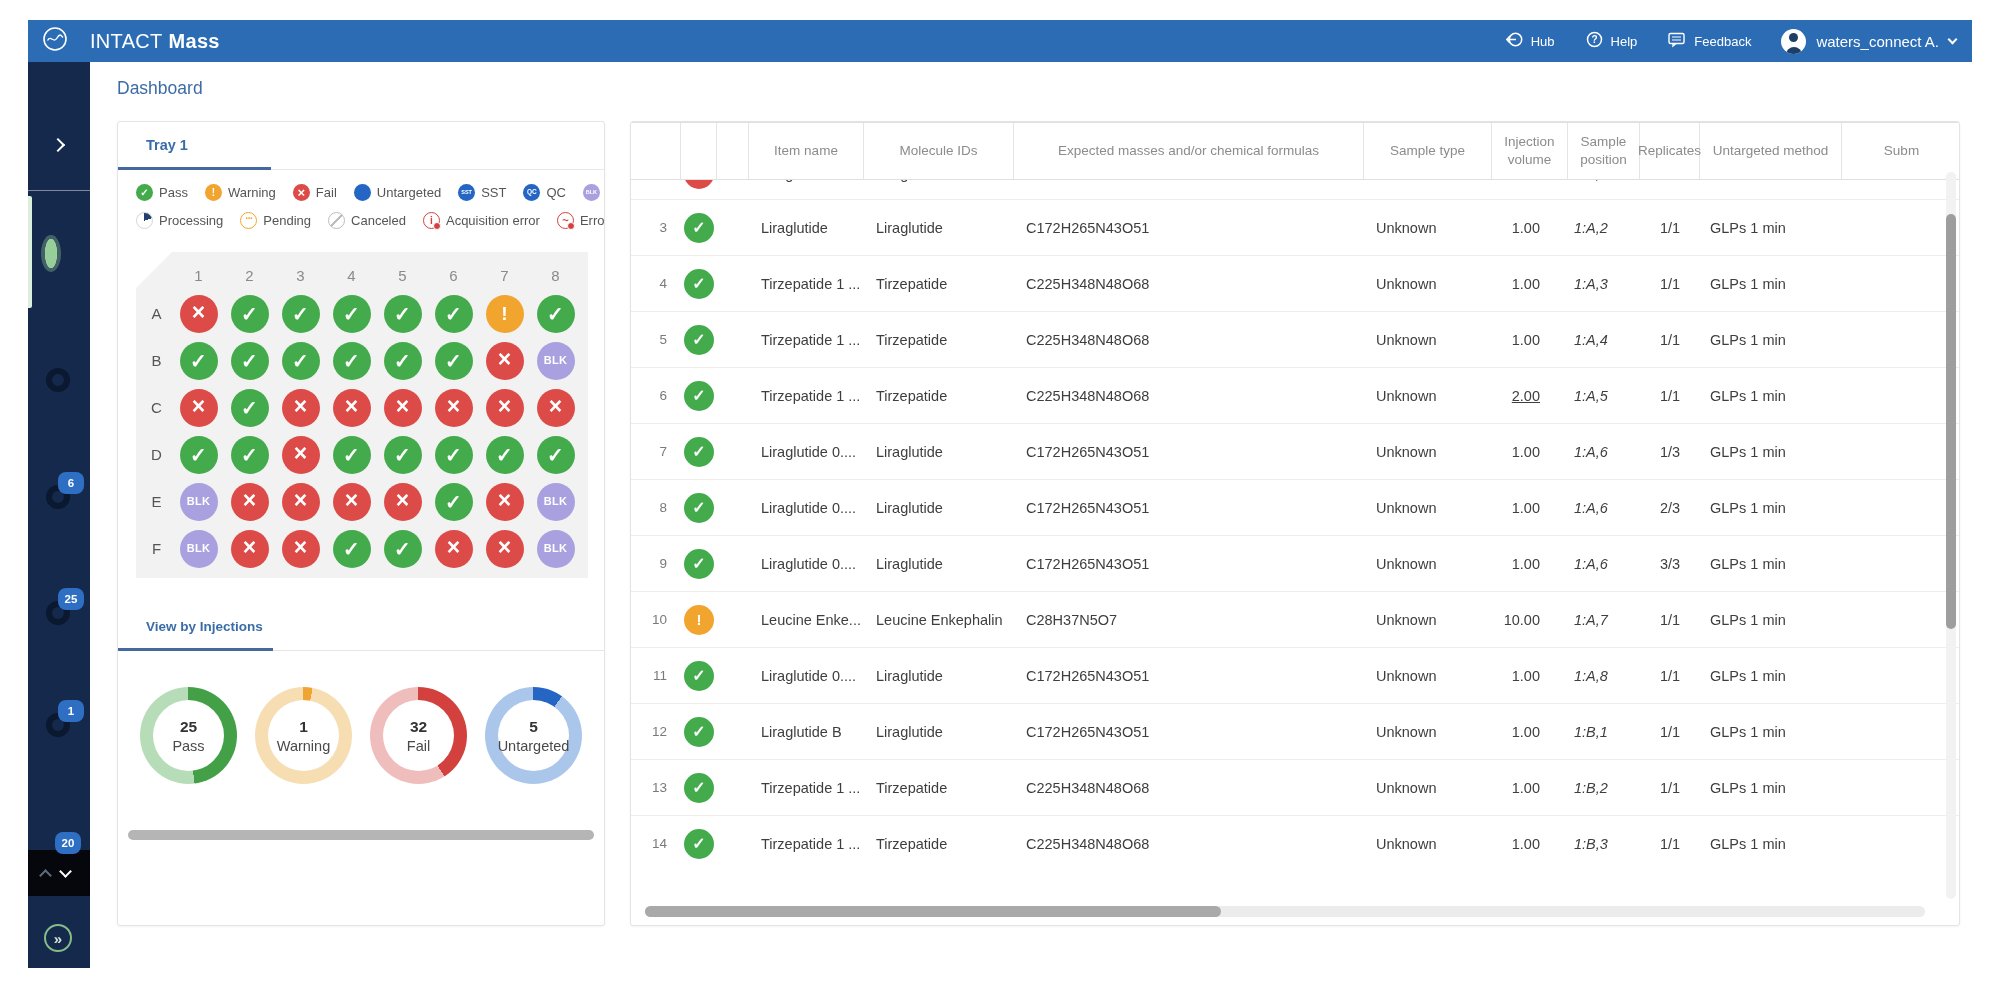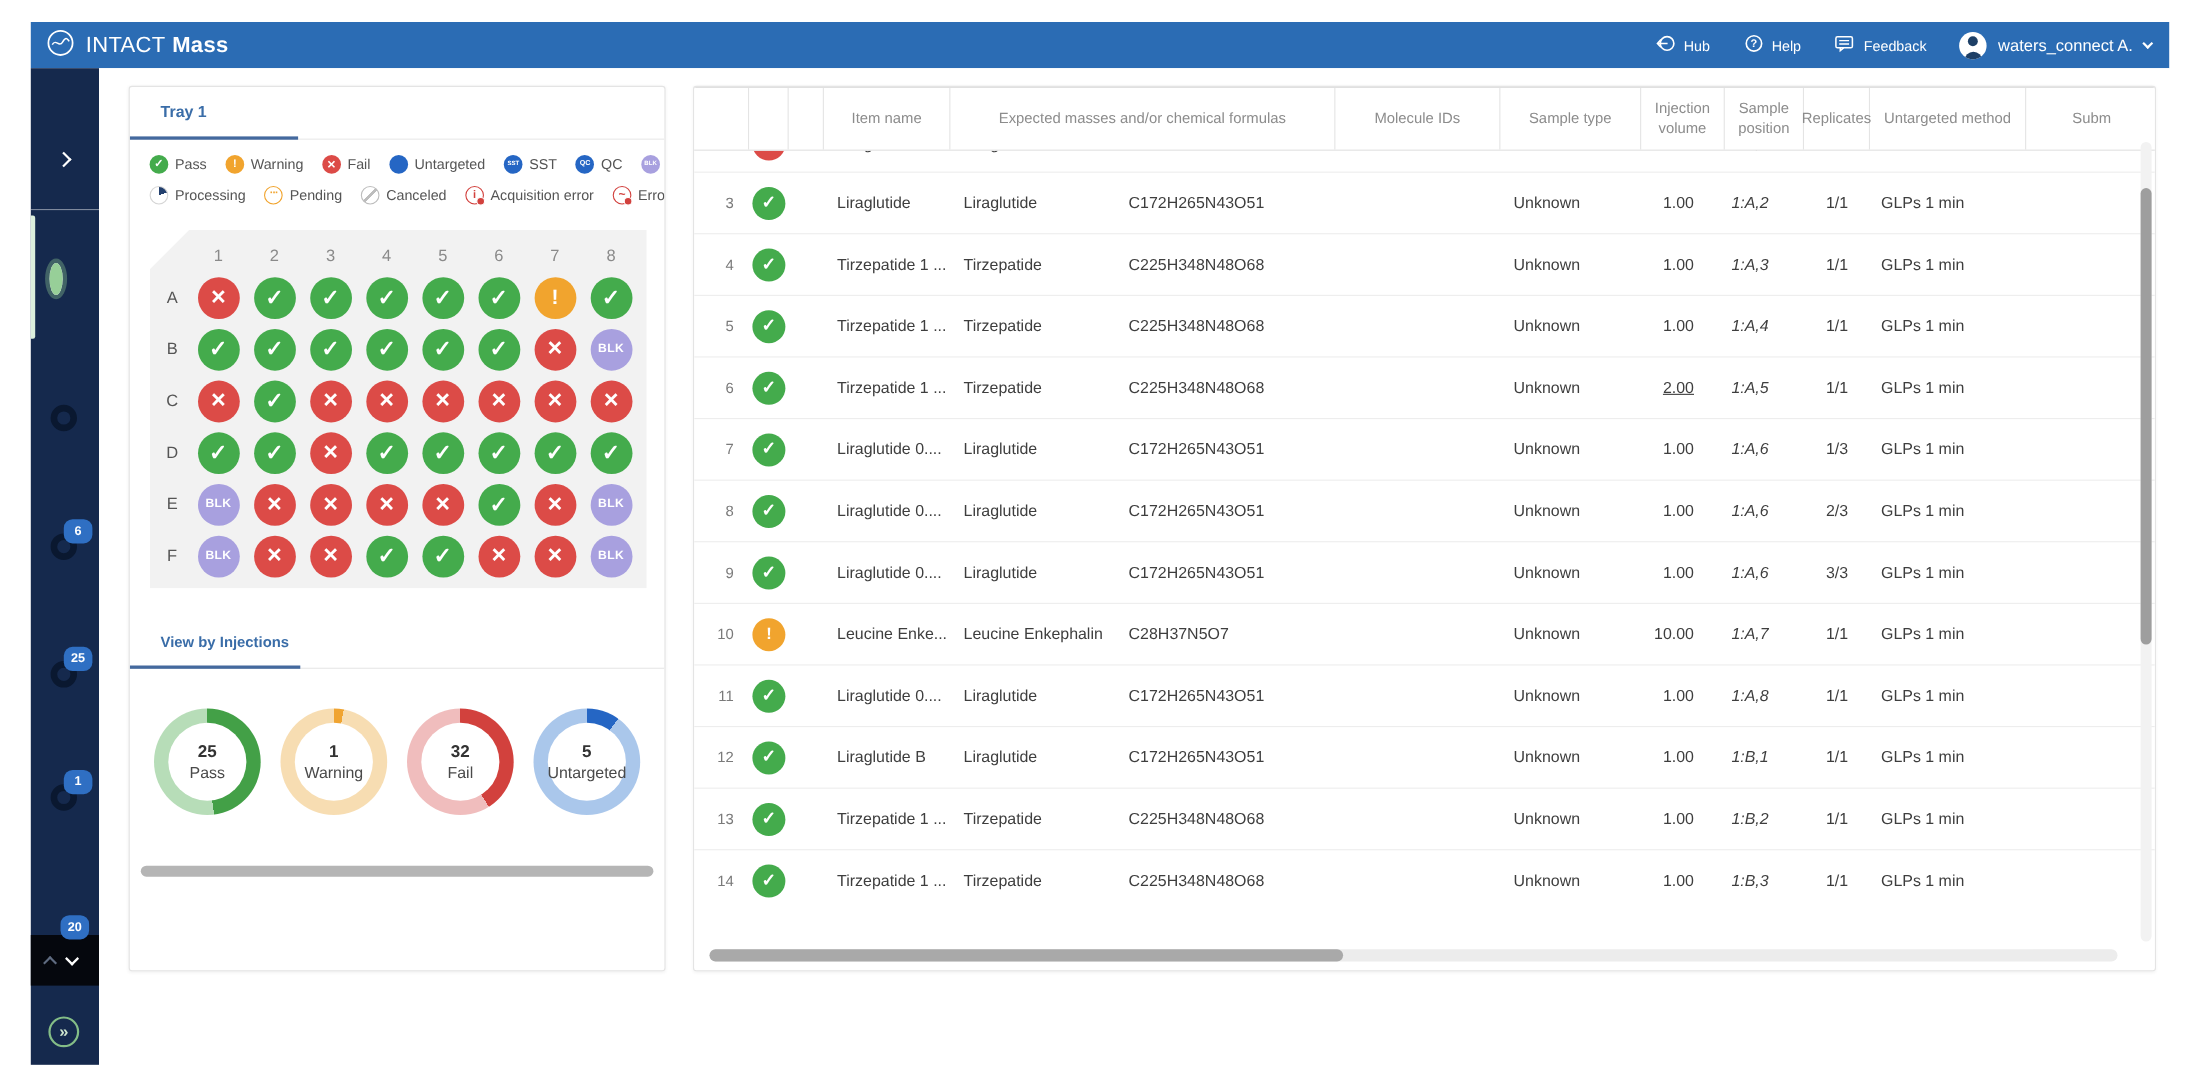--- a/index.html
+++ b/index.html
@@ -1,21 +1,21 @@
 <!DOCTYPE html>
 <html><head>
 <meta charset="utf-8">
 <style>
   * { margin:0; padding:0; box-sizing:border-box; }
   html,body { width:2000px; height:990px; background:#ffffff; font-family:"Liberation Sans",sans-serif; overflow:hidden; }
   .app { position:absolute; left:28px; top:20px; width:1944px; height:948px; }
 
   
   .topbar { height:42px; background:#2b6cb4; display:flex; align-items:center; padding:0 16px 0 14px; color:#fff; }
-  .logo-group { display:flex; align-items:center; gap:10px; }
+  .logo-group { display:flex; align-items:center; gap:22px; }
   .logo-text { font-size:20px; letter-spacing:.3px; }
   .logo-text .w-light { font-weight:400; }
   .logo-text .w-bold { font-weight:700; margin-left:6px; }
   .topnav { margin-left:auto; display:flex; align-items:center; }
   .nav-item { display:flex; align-items:center; gap:7px; margin-right:30px; font-size:13px; cursor:pointer; }
   .user-group { display:flex; align-items:center; gap:10px; cursor:pointer; }
   .avatar { width:25px; height:25px; border-radius:50%; background:#fff; position:relative; overflow:hidden; }
   .avatar::before { content:""; position:absolute; top:4px; left:8px; width:9px; height:9px; border-radius:50%; background:#1d3f66; }
   .avatar::after { content:""; position:absolute; bottom:-3px; left:4.5px; width:16px; height:10px; border-radius:8px 8px 0 0; background:#1d3f66; }
   .user-name { font-size:15px; }
@@ -190,20 +190,21 @@
       <div class="sb-strip">
         <span class="strip-chev strip-up"></span>
         <span class="strip-chev strip-down"></span>
       </div>
       <div class="sb-expand">
           <span>»</span>
         </div>
     </div>
 
     <div class="content">
+      <div class="page-title">Dashboard</div>
       <div class="cards">
 
         <div class="card tray-card">
           <div class="tabrow">
             <div class="tab">Tray 1</div>
           </div>
           <div class="legend">
               <div class="legend-row">
                 <span class="legend-item">
                   <span class="lg lg-pass">
@@ -466,22 +467,22 @@
             </div>
           <div class="tray-hbar"></div>
         </div>
 
         <div class="card sample-card">
           <div class="thead">
               <div class="th col-num" style="width: 50px;"></div>
               <div class="th col-status" style="width: 36px;"></div>
               <div class="th col-empty" style="width: 32px;"></div>
               <div class="th col-item" style="width: 115px;">Item name</div>
+              <div class="th col-molecule" style="width: 150px;">Molecule IDs</div>
               <div class="th col-formula" style="width: 350px;">Expected masses and/or chemical formulas</div>
-              <div class="th col-molecule" style="width: 150px;">Molecule IDs</div>
               <div class="th col-type" style="width: 128px;">Sample type</div>
               <div class="th col-volume" style="width: 76px;">Injection volume</div>
               <div class="th col-position" style="width: 72px;">Sample position</div>
               <div class="th col-replicates" style="width: 60px;">Replicates</div>
               <div class="th col-method" style="width: 142px;">Untargeted method</div>
               <div class="th col-subm" style="width: 119px;">Subm</div>
             </div>
           <div class="table-region">
             <div class="partial-clip">
                 <div class="tr">

